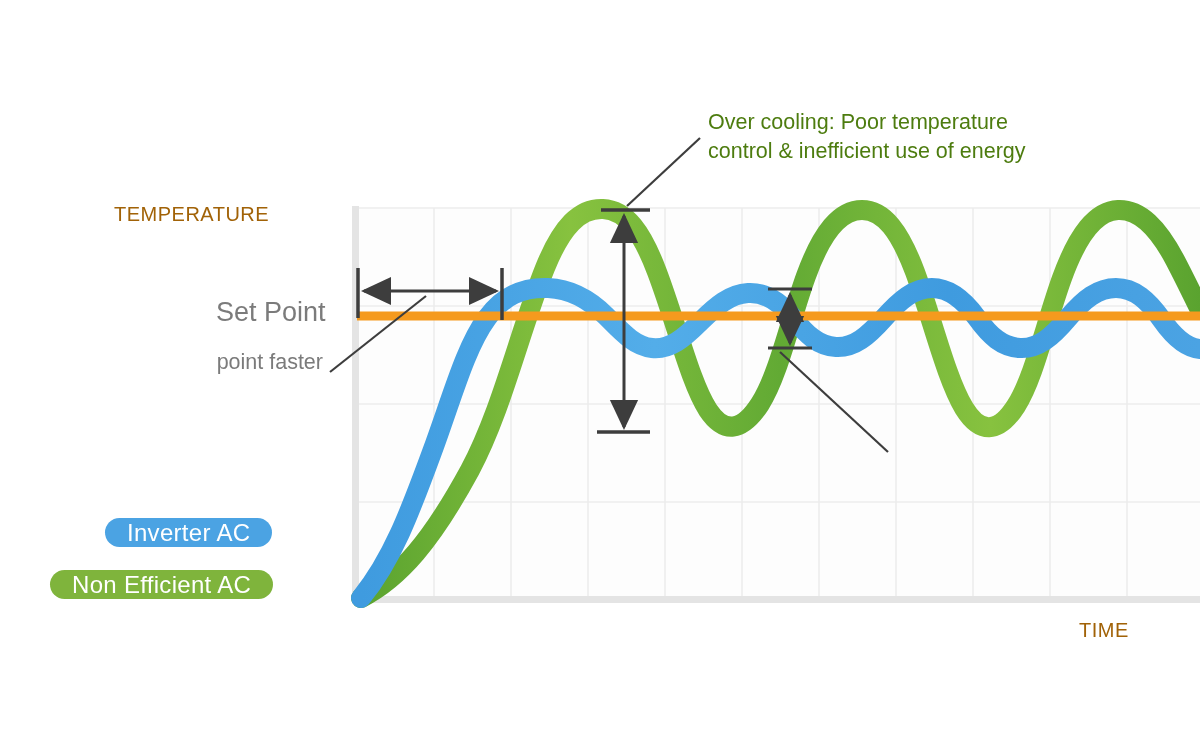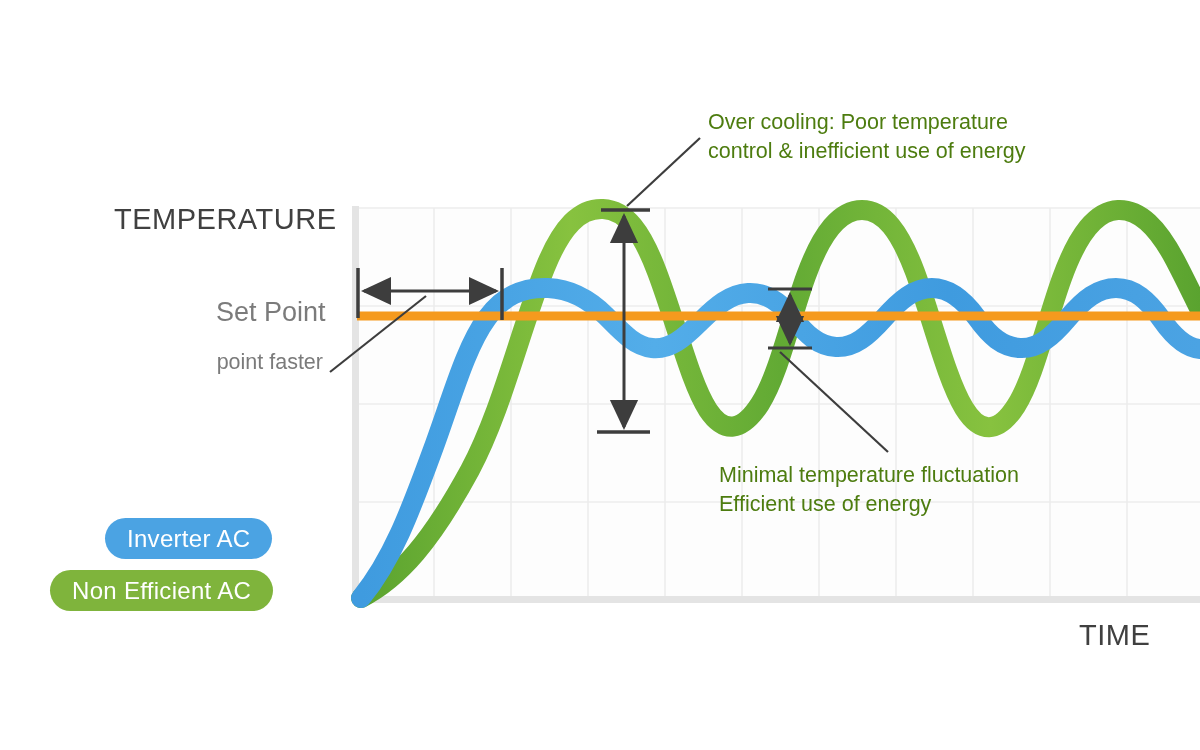--- a/index.html
+++ b/index.html
@@ -19,22 +19,22 @@
   }
   svg.layer {
     position: absolute;
     left: 0;
     top: 0;
     width: 1200px;
     height: 750px;
   }
   .axis-label {
     position: absolute;
-    color: #404040;
-    font-size: 29px;
+    color: #a16207;
+    font-size: 20px;
     letter-spacing: 0.5px;
     white-space: nowrap;
     font-family: "Liberation Sans", sans-serif;
   }
   #temperature-label {
     left: 114px;
     top: 203px;
   }
   #time-label {
     left: 1079px;
@@ -77,21 +77,21 @@
   }
   .legend {
     position: absolute;
     display: flex;
     align-items: center;
     justify-content: flex-end;
     border-radius: 24px;
     color: #ffffff;
     font-size: 24px;
     letter-spacing: 0.3px;
-    height: 41px;
+    height: 29px;
     padding: 0 22px;
     box-sizing: border-box;
     white-space: nowrap;
   }
   #legend-inverter {
     left: 105px;
     top: 518px;
     background: #4BA3E3;
   }
   #legend-noninverter {
@@ -218,24 +218,20 @@
   </svg>
 
   <div class="axis-label" id="temperature-label">TEMPERATURE</div>
   <div class="axis-label" id="time-label">TIME</div>
 
   <div class="anno" id="anno-overcooling">
     <div>Over cooling: Poor temperature</div>
     <div>control &amp; inefficient use of energy</div>
   </div>
 
-  <div class="anno" id="anno-minimal">
-    <div>Minimal temperature fluctuation</div>
-    <div>Efficient use of energy</div>
-  </div>
 
   <div id="label-setpoint">Set Point</div>
 
   <div id="label-reach">
     <div>point faster</div>
   </div>
 
   <div class="legend" id="legend-inverter">
     <span>Inverter  AC</span>
   </div>

